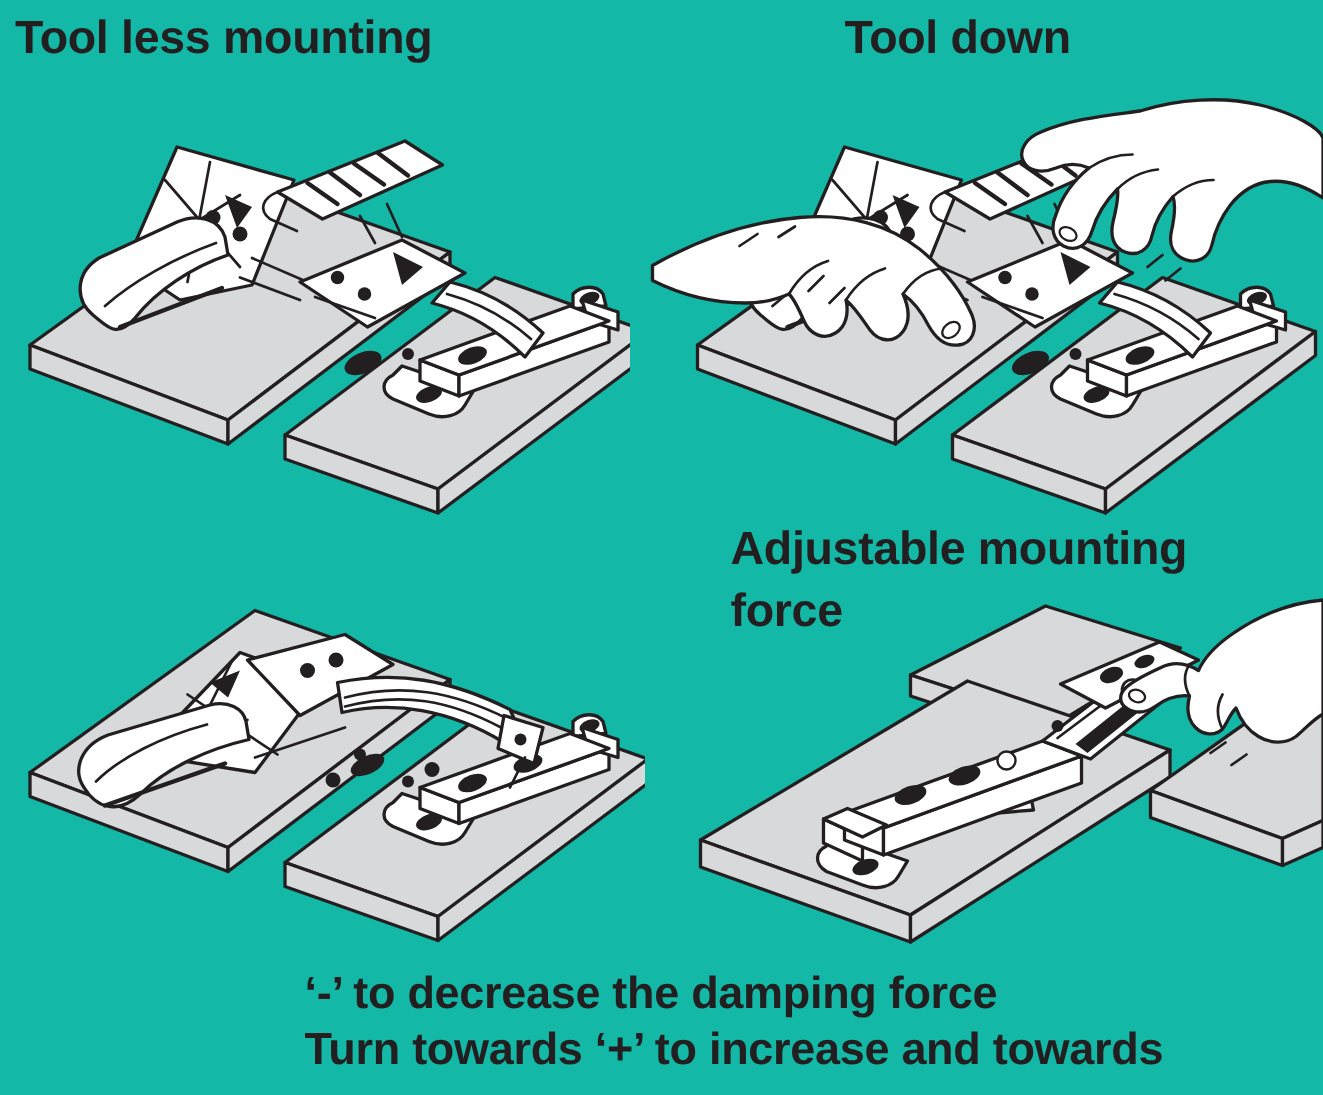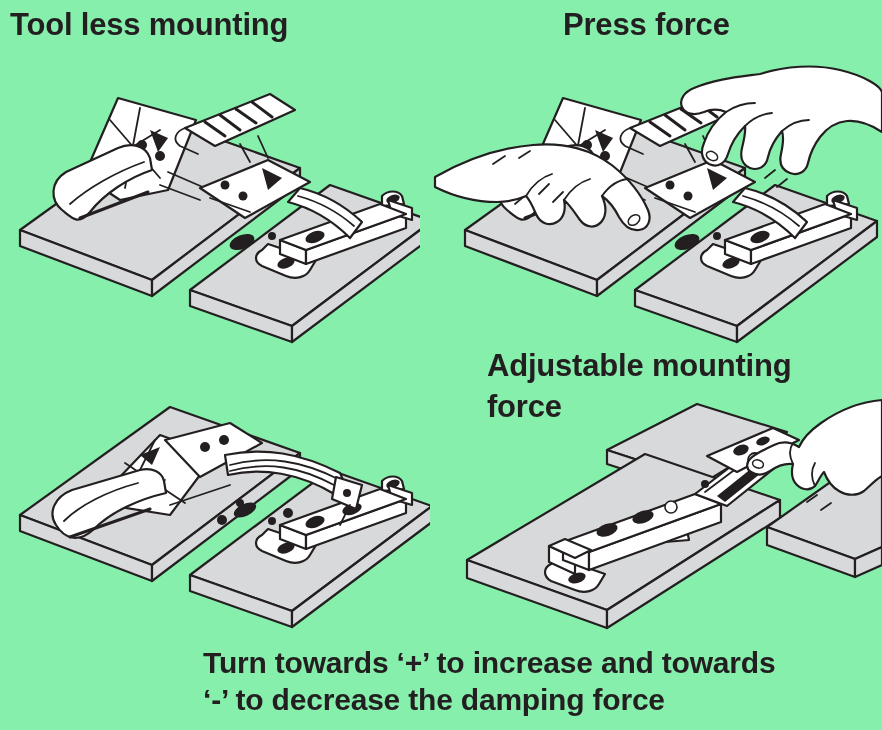--- a/index.html
+++ b/index.html
@@ -1,17 +1,17 @@
 <!DOCTYPE html>
 <html><head>
 <meta charset="utf-8">
 <style>
   html,body{margin:0;padding:0;background:#ffffff;}
   .stage{
-    position:relative;width:882px;height:730px;background:#86efac;overflow:hidden;
+    position:relative;width:882px;height:730px;background:#14b8a6;overflow:hidden;
     font-family:"Liberation Sans", sans-serif;color:#231f20;
   }
   .heading{
     position:absolute;margin:0;font-size:31px;font-weight:bold;line-height:1.32;
     color:#231f20;letter-spacing:-0.2px;
   }
   #h-toolless{left:10px;top:5px;}
   #h-press{left:563px;top:5px;}
   #h-damping{left:487px;top:346px;width:338px;}
   .caption{
@@ -114,21 +114,21 @@
         <path class="w" d="M336,92 L362,100 L356,124 L332,114 Z"></path>
         <circle class="k" cx="347" cy="108" r="4"></circle>
         <path class="ln" d="M350,120 L340,140"></path>
         <circle class="k" cx="288" cy="128" r="5"></circle>
         <circle class="k" cx="240" cy="118" r="4"></circle>
       </g>
     </defs>
   </svg>
 
   <h2 class="heading" id="h-toolless">Tool less mounting</h2>
-  <h2 class="heading" id="h-press">Press force</h2>
+  <h2 class="heading" id="h-press">Tool down</h2>
   <h2 class="heading" id="h-damping">Adjustable mounting force</h2>
 
   <svg class="panel" id="p1" width="420" height="285" viewBox="0 0 420 285">
     <use href="#boards-v1" transform="translate(0,40)"></use>
     <use href="#plate" transform="translate(0,40)"></use>
     <use href="#hinge-open"></use>
   </svg>
 
   <svg class="panel" id="p2" width="462" height="285" viewBox="0 0 462 285">
     <use href="#boards-v1" transform="translate(25,40)"></use>
@@ -201,17 +201,17 @@
       <path class="w" d="M427,8 C404,10 383,19 366,31 C356,38 348,46 344,55 C336,50 327,49 319,53 C308,58 300,62 295,67 C291,71 291,77 296,80 C302,84 309,83 315,79 C322,74 330,71 338,72 C336,80 337,88 342,93 C347,98 355,99 360,94 C363,90 365,84 369,80 C372,88 377,95 384,99 C392,104 402,104 409,99 C415,94 420,88 427,84 Z"></path>
       <path class="ln" d="M338,72 C334,64 334,57 338,51"></path>
       <path class="ln" d="M360,94 C356,86 356,78 360,71"></path>
       <ellipse class="w" cx="303" cy="72" rx="5.5" ry="4" transform="rotate(18 303 72)" style="stroke-width:1.5"></ellipse>
       <path class="ln" d="M352,110 L362,103"></path>
       <path class="ln" d="M366,118 L376,111"></path>
     </g>
   </svg>
 
   <div class="caption">
+    <span>‘-’ to decrease the damping force</span>
     <span>Turn towards ‘+’ to increase and towards</span>
-    <span>‘-’ to decrease the damping force</span>
   </div>
 
 </div>
 
 </body></html>

